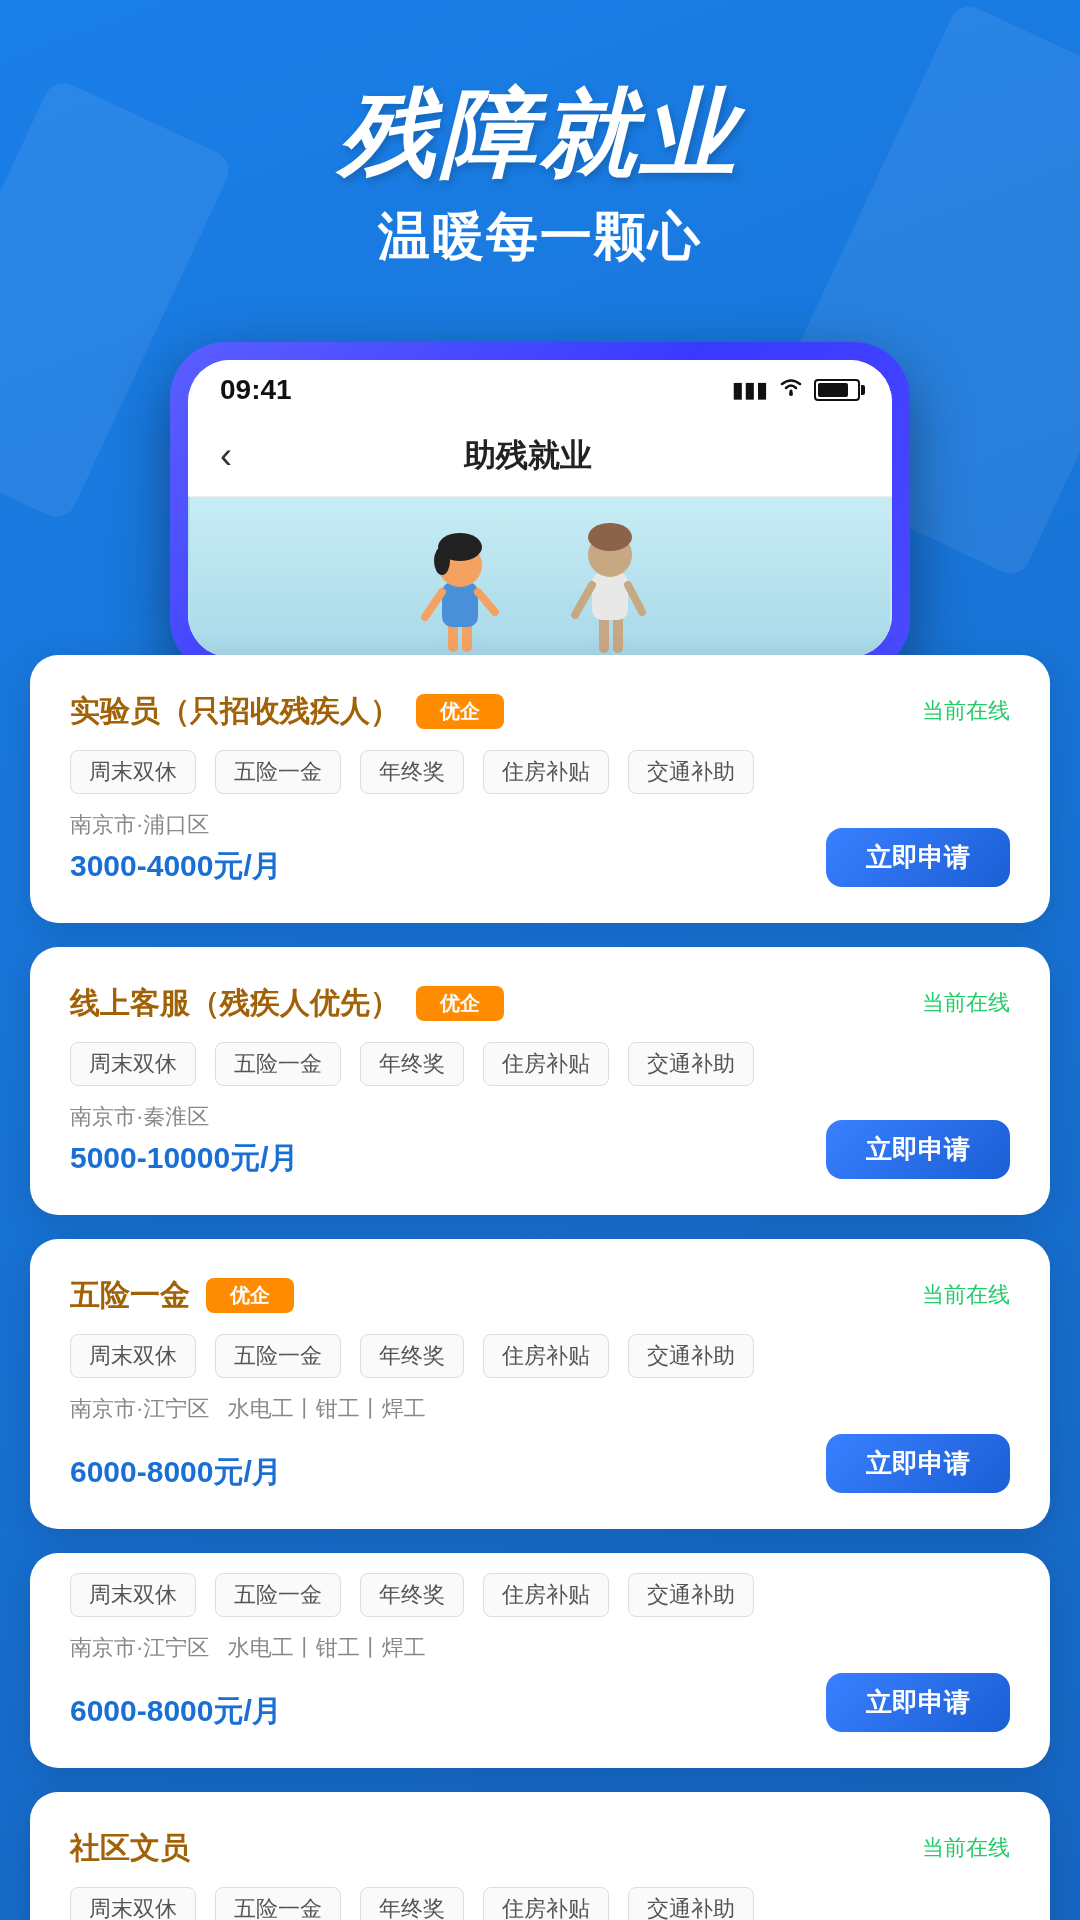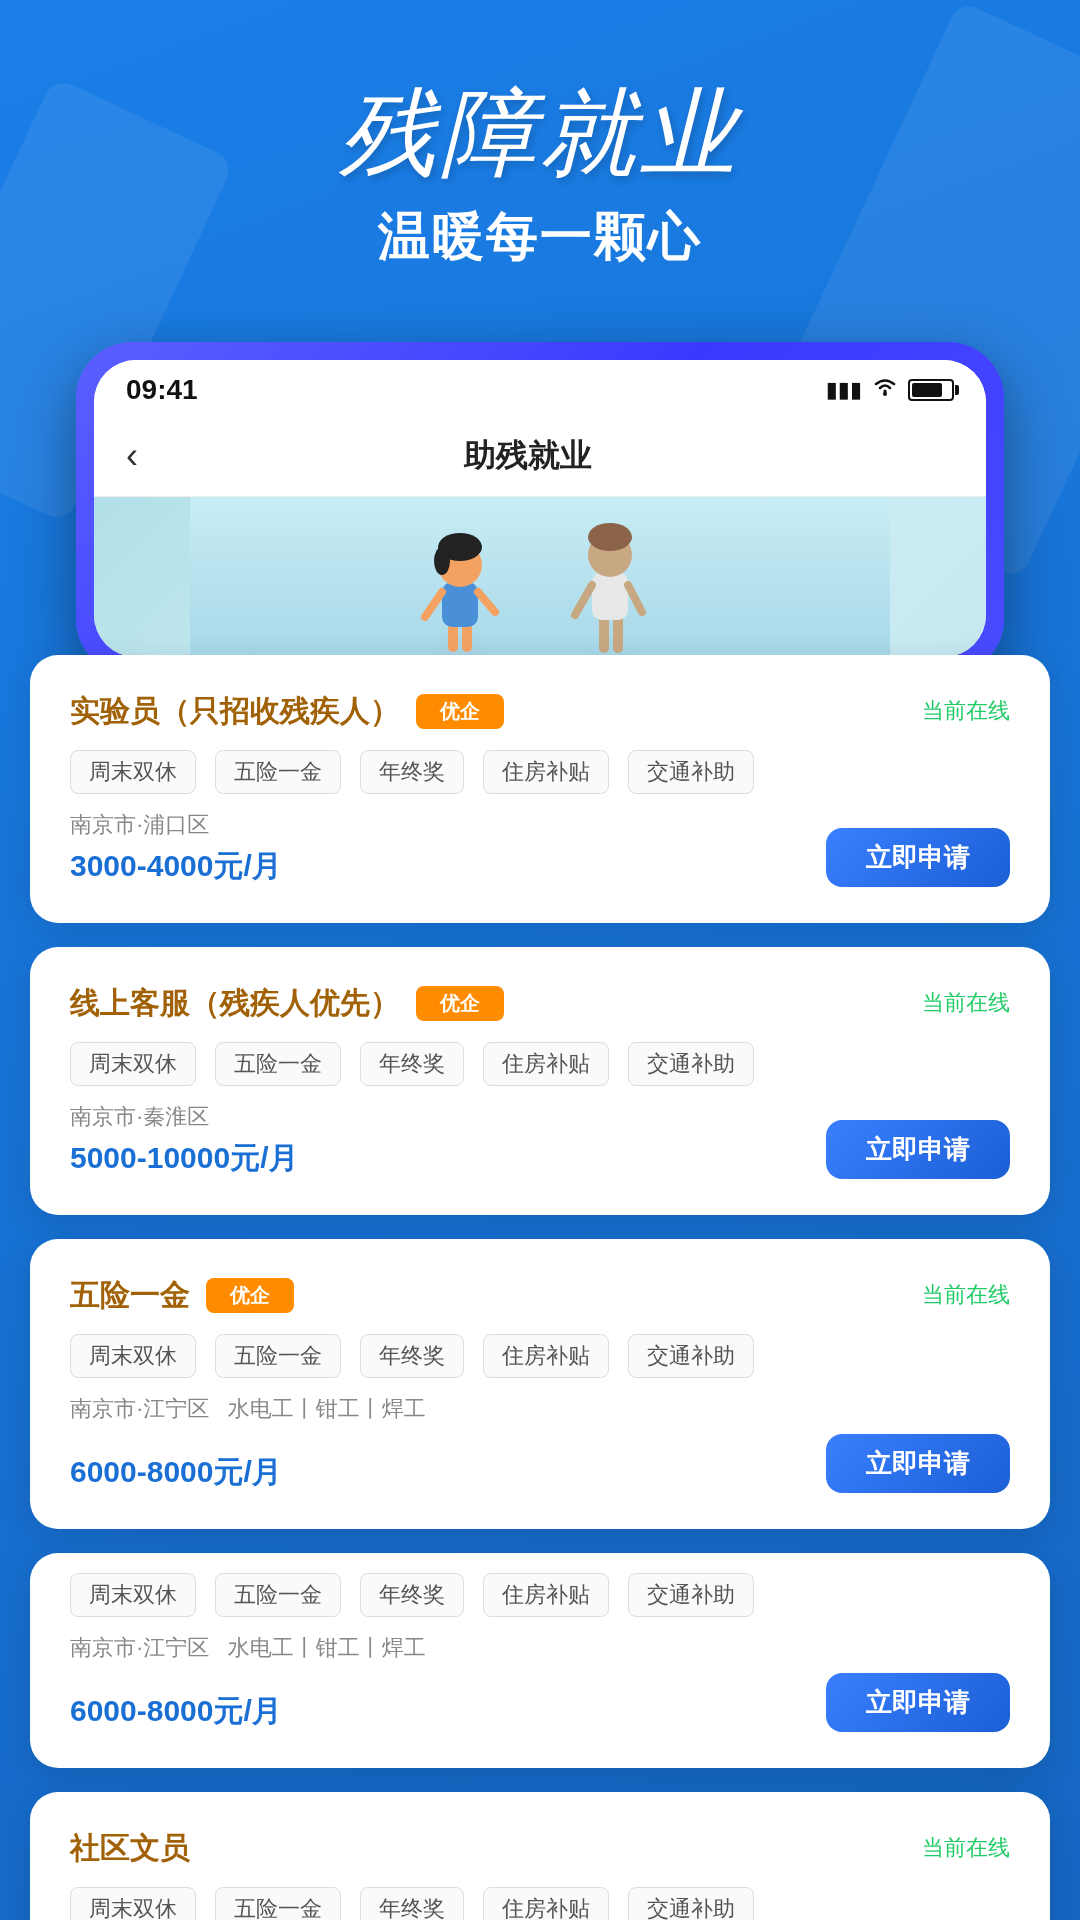--- a/index.html
+++ b/index.html
@@ -13,39 +13,39 @@
     }
 
     
     .hero {
       text-align: center;
       padding: 80px 40px 40px;
       position: relative;
     }
     .hero-title {
       font-size: 96px;
-      font-weight: 400;
+      font-weight: 700;
       color: #fff;
       letter-spacing: 4px;
       font-style: italic;
       text-shadow: 2px 4px 8px rgba(0,0,0,0.2);
       line-height: 1.1;
     }
     .hero-subtitle {
       font-size: 52px;
       font-weight: 700;
       color: #fff;
       margin-top: 16px;
       letter-spacing: 2px;
     }
 
     
     .phone-wrapper {
       margin: 30px auto 0;
-      width: 928px;
+      width: 740px;
       position: relative;
     }
     .phone-outer {
       background: linear-gradient(135deg, #5b5fff 0%, #3a3aff 50%, #4a4aff 100%);
       border-radius: 56px;
       padding: 18px;
       box-shadow: 0 20px 60px rgba(0,0,0,0.4);
     }
     .phone-inner {
       background: #f0f4f8;

